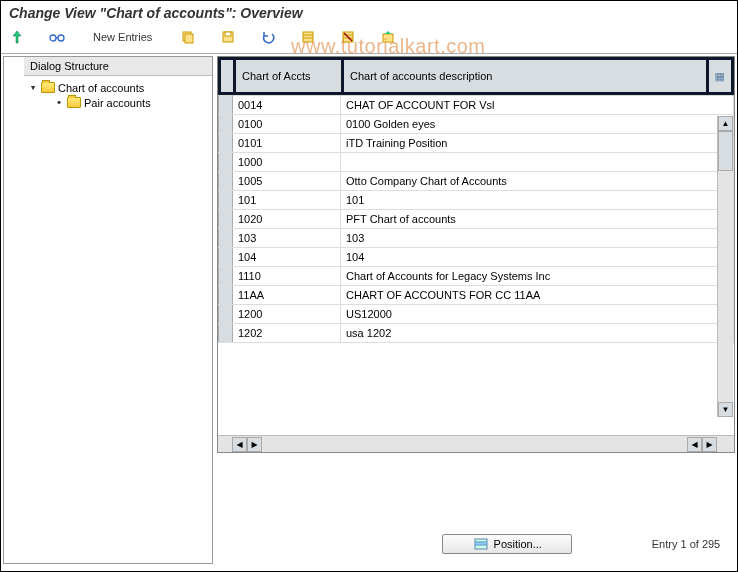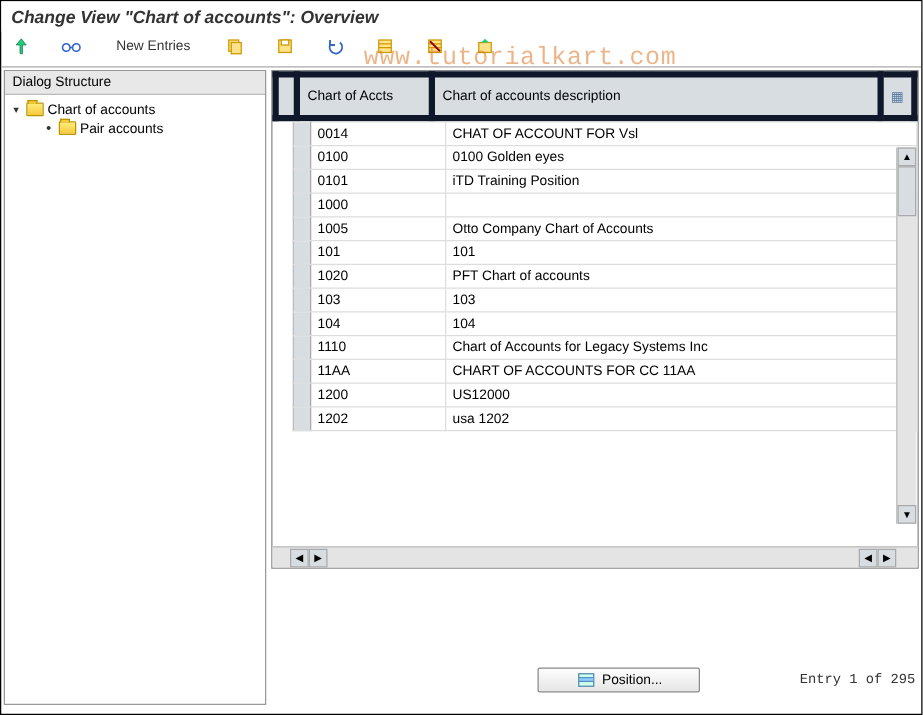--- a/index.html
+++ b/index.html
@@ -1,55 +1,55 @@
 <!DOCTYPE html>
 <html><head>
   <meta charset="utf-8">
   <style>
     * { box-sizing: border-box; margin: 0; padding: 0; }
     body { width: 738px; height: 572px; font-family: Arial, sans-serif; font-size: 11px; background: #fff; overflow: hidden; position: relative; border: 1px solid #000; }
     .header { padding: 4px 8px; font-weight: bold; font-style: italic; font-size: 14px; color: #333; background: #fff; }
     .toolbar { padding: 2px 6px 6px 6px; display: flex; align-items: center; gap: 20px; border-bottom: 1px solid #aaa; }
     .toolbar .tb-btn { width: 20px; height: 20px; display: inline-flex; align-items: center; justify-content: center; cursor: pointer; border: 1px solid transparent; }
     .toolbar .new-entries { padding: 2px 6px; cursor: pointer; color: #333; }
-    .watermark { position: absolute; top: 34px; left: 290px; font-size: 20px; color: rgba(220,120,40,0.55); pointer-events: none; z-index: 100; letter-spacing: 0.5px; font-family: Liberation Mono, monospace; }
+    .watermark { position: absolute; top: 34px; left: 290px; font-size: 20px; color: rgba(220,120,40,0.55); pointer-events: none; z-index: 100; letter-spacing: 0.5px; }
     .content { display: flex; height: calc(572px - 60px); }
-    .tree-panel { width: 210px; border: 1px solid #999; margin: 2px; background: #fff; }
+    .tree-panel { width: 210px; border: 1px solid #999; margin: 2px; background: #fff; padding-left: 20px; }
     .tree-header { background: #e8e8e8; padding: 3px 6px; font-weight: normal; border-bottom: 1px solid #bbb; }
     .tree-body { padding: 4px 2px; }
     .tree-node { display: flex; align-items: center; padding: 1px 2px; white-space: nowrap; cursor: pointer; }
     .tree-node.level0 { padding-left: 2px; }
     .tree-node.level1 { padding-left: 28px; }
     .tree-toggle { width: 10px; text-align: center; color: #333; font-family: monospace; }
     .folder-icon { width: 14px; height: 11px; margin: 0 3px; display: inline-block; }
     .folder-open { background: linear-gradient(#ffec7a,#f7c93d); border: 1px solid #b89600; border-radius: 1px; position: relative; }
     .folder-open:before { content: ''; position: absolute; top: -3px; left: 0; width: 6px; height: 2px; background: #f7c93d; border: 1px solid #b89600; border-bottom: none; }
     .folder-closed { background: linear-gradient(#ffec7a,#f7c93d); border: 1px solid #b89600; border-radius: 1px; position: relative; }
     .folder-closed:before { content: ''; position: absolute; top: -3px; left: 0; width: 6px; height: 2px; background: #f7c93d; border: 1px solid #b89600; border-bottom: none; }
     .main-panel { flex: 1; padding: 2px; position: relative; }
     .table-wrap { border: 1px solid #888; background: #fff; position: relative; }
     .sap-table { width: 100%; border-collapse: collapse; font-size: 11px; }
-    .sap-table th { background: #d8dde2; border: 5px solid #0f172a; padding: 3px 6px; text-align: left; font-weight: normal; height: 35px; }
+    .sap-table th { background: #d8dde2; border: 3px solid #0f172a; padding: 3px 6px; text-align: left; font-weight: normal; height: 35px; }
     .sap-table td { border: 1px solid #ddd; border-left: 1px solid #aaa; padding: 2px 5px; height: 19px; background: #fff; }
     .sap-table td.sel { background: #d8dde2; width: 14px; border-right: 1px solid #aaa; }
     .sap-table th.sel { width: 14px; background: #d8dde2; }
     .sap-table th.corner { width: 20px; text-align: center; }
     .col-code { width: 108px; }
     .col-desc { width: auto; }
     .vscroll { position: absolute; right: 1px; top: 21px; bottom: 18px; width: 16px; background: #e4e4e4; border-left: 1px solid #bbb; }
     .vscroll .arrow { height: 15px; background: #d8dde2; border: 1px solid #aaa; display: flex; align-items: center; justify-content: center; font-size: 8px; cursor: pointer; }
     .vscroll .thumb { background: #d8dde2; border: 1px solid #aaa; height: 40px; margin-top: 0; }
     .hscroll { height: 17px; background: #e4e4e4; border-top: 1px solid #bbb; display: flex; align-items: center; padding-right: 17px; }
     .hscroll .arrow { width: 15px; height: 15px; background: #d8dde2; border: 1px solid #aaa; display: flex; align-items: center; justify-content: center; font-size: 8px; cursor: pointer; }
     .hscroll .spacer { flex: 1; }
     .footer { position: absolute; bottom: 12px; left: 210px; right: 0; display: flex; align-items: center; justify-content: center; gap: 80px; }
     .position-btn { background: linear-gradient(#fdfdfd,#e6e6e6); border: 1px solid #888; padding: 2px 18px 2px 20px; display: flex; align-items: center; gap: 6px; cursor: pointer; font-size: 11px; border-radius: 2px; min-width: 130px; justify-content: center; }
     .position-btn .btn-icon { width: 14px; height: 14px; display: inline-block; }
-    .entry-text { font-size: 11px; color: #333; font-family: Liberation Mono, monospace; }
-    .table-body-wrap { height: 340px; overflow: hidden; position: relative; margin-left: 16px; }
+    .entry-text { font-size: 11px; color: #333; }
+    .table-body-wrap { height: 340px; overflow: hidden; position: relative; }
     .corner-icon { color: #5b7fa2; }
   </style>
 </head>
 <body>
 
 <div class="header">Change View "Chart of accounts": Overview</div>
 
 <div class="toolbar">
   <span class="tb-btn">
     <svg width="14" height="14" viewBox="0 0 14 14">

